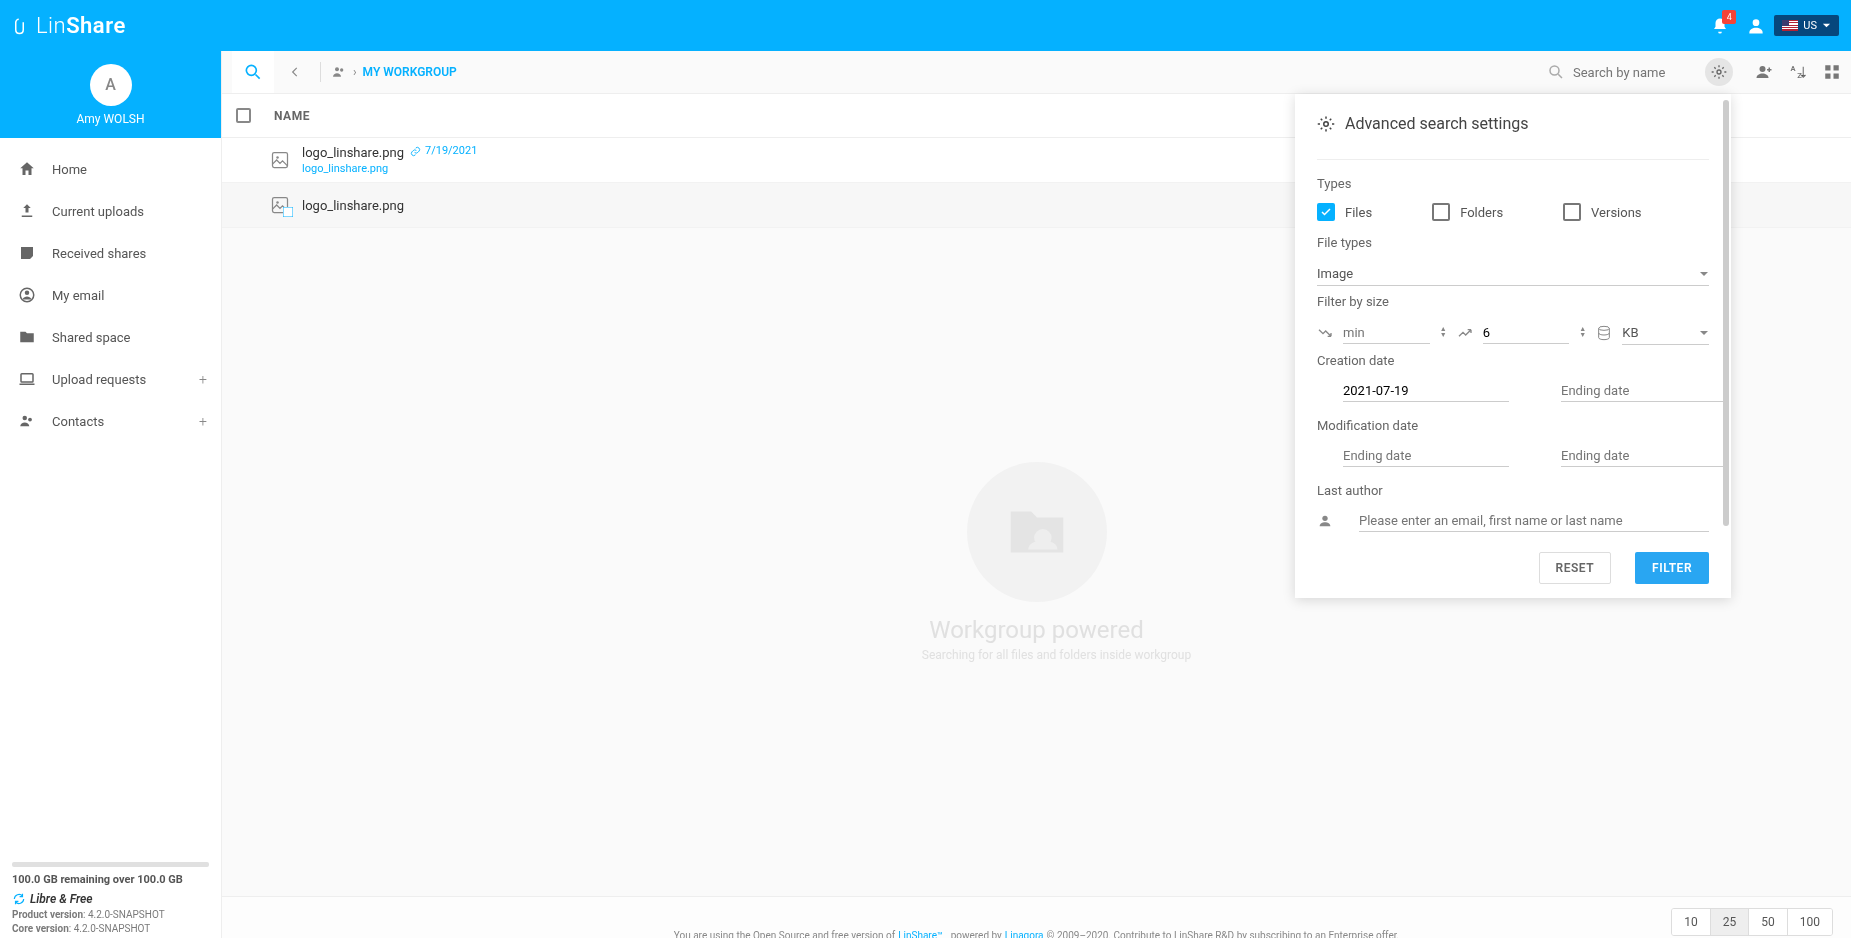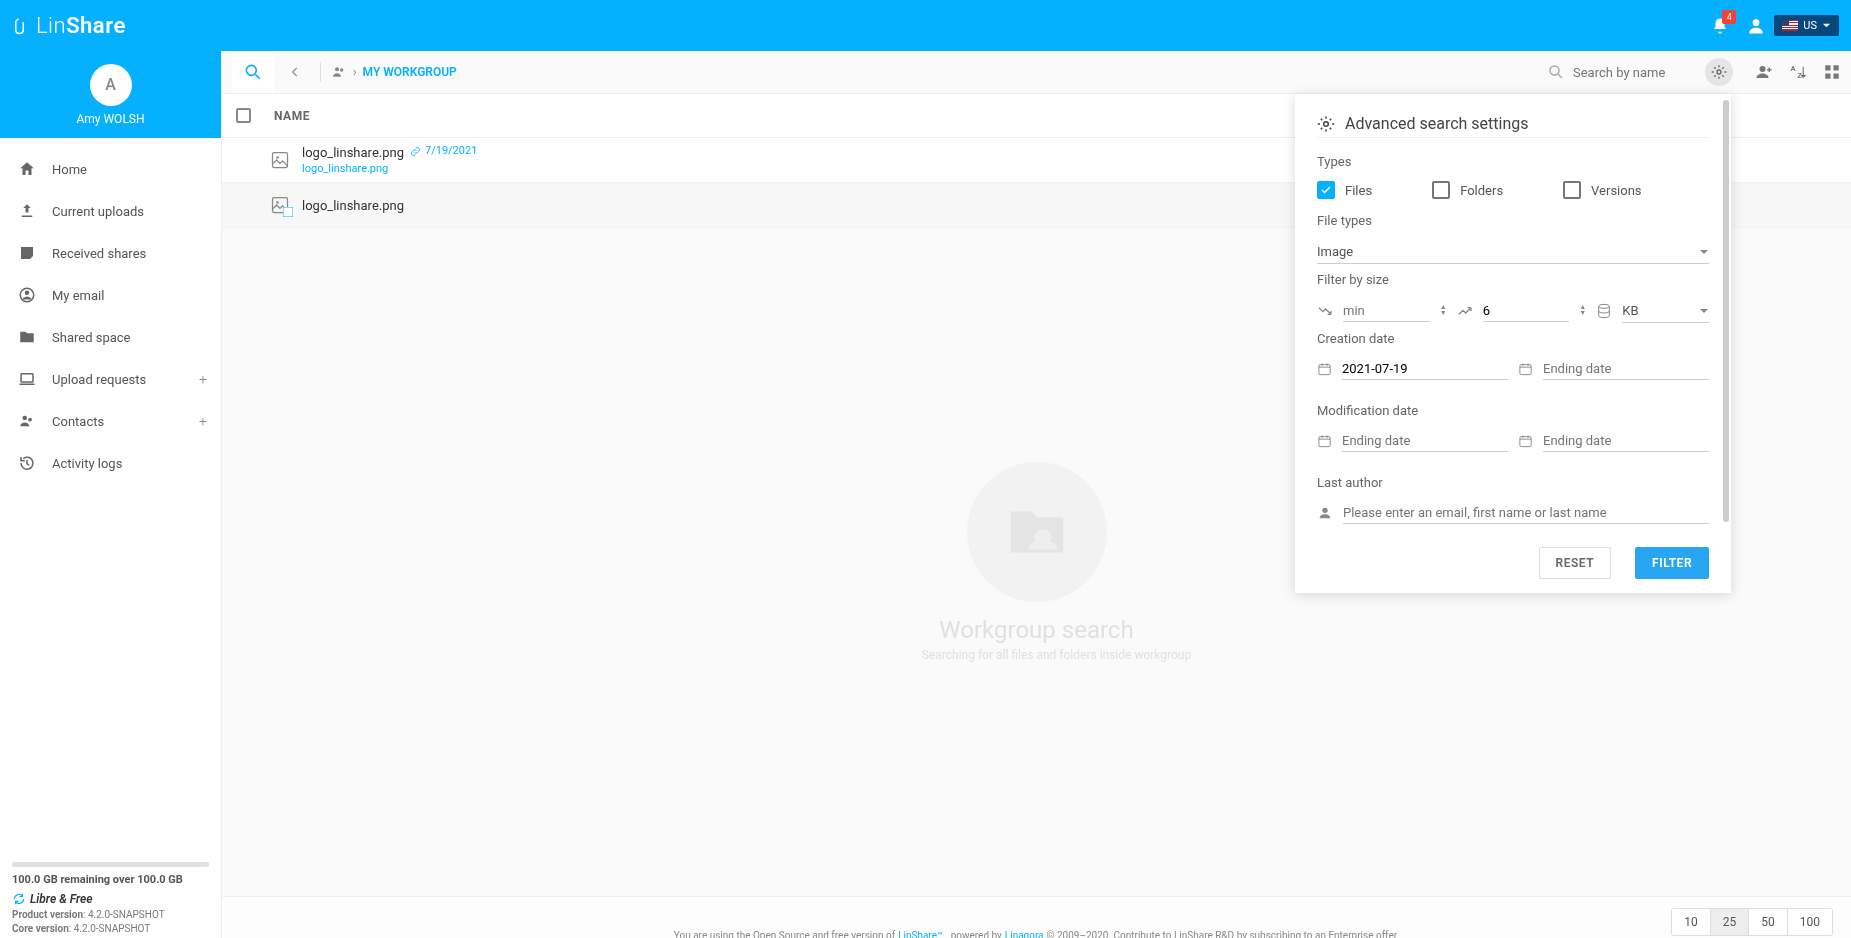--- a/index.html
+++ b/index.html
@@ -66,32 +66,32 @@
   .pg-group { display: flex; border: 1px solid #ddd; border-radius: 3px; overflow: hidden; }
   .pg-item { padding: 6px 12px; font-size: 12px; color: #555; border-left: 1px solid #ddd; cursor: pointer; background: #fff; }
   .pg-item:first-child { border-left: none; }
   .pg-item.active { background: #eee; }
 
   .bottom-footer { position: absolute; bottom: 0; left: 0; right: 0; height: 22px; font-size: 10px; color: #888; display: flex; align-items: center; justify-content: center; gap: 3px; pointer-events: none; }
   .bottom-footer a { color: #05b1ff; }
 
   
   .adv-panel { position: absolute; top: 43px; right: 120px; width: 436px; background: #fff; box-shadow: 0 2px 12px rgba(0,0,0,0.15); z-index: 50; padding: 20px 22px 14px; font-size: 13px; color: #555; }
-  .adv-header { display: flex; align-items: center; gap: 10px; padding-bottom: 4px; border-bottom: 1px solid #eee; margin-bottom: 16px; }
+  .adv-header { display: flex; align-items: center; gap: 10px; padding-bottom: 26px; border-bottom: 1px solid #eee; margin-bottom: 16px; }
   .adv-header h3 { font-size: 16px; font-weight: 400; color: #444; }
   .adv-section-title { font-size: 13px; color: #666; margin-bottom: 12px; margin-top: 8px; }
   .adv-row-checks { display: flex; gap: 60px; margin-bottom: 14px; }
   .adv-check { display: flex; align-items: center; gap: 10px; font-size: 13px; }
   .cb-box { width: 18px; height: 18px; border: 2px solid #777; border-radius: 2px; display: flex; align-items: center; justify-content: center; }
   .cb-box.checked { background: #05b1ff; border-color: #05b1ff; color: #fff; }
   .adv-select { width: 100%; border: none; border-bottom: 1px solid #ccc; padding: 4px 0; background: transparent; outline: none; font-size: 13px; color: #555; display: flex; justify-content: space-between; align-items: center; cursor: pointer; }
   .size-row { display: flex; align-items: center; gap: 10px; margin-top: 6px; margin-bottom: 8px; }
   .size-input { flex: 1; border: none; border-bottom: 1px solid #ccc; padding: 3px 0; outline: none; font-size: 13px; width: 80px; }
   .num-spinner { display:flex; flex-direction:column; font-size: 7px; color:#888; line-height:0.8; }
-  .date-row { display: flex; align-items: center; gap: 10px; margin-top: 4px; margin-bottom: 23px; }
+  .date-row { display: flex; align-items: center; gap: 26px; margin-top: 4px; margin-bottom: 16px; }
   .date-input { flex: 1; border: none; border-bottom: 1px solid #ccc; padding: 3px 0; outline: none; font-size: 13px; }
   .adv-actions { display: flex; justify-content: flex-end; gap: 24px; margin-top: 20px; }
   .btn { padding: 8px 16px; font-size: 12px; font-weight: 600; letter-spacing: 0.5px; border-radius: 2px; cursor: pointer; border: 1px solid transparent; }
   .btn-reset { background: #fff; border: 1px solid #ddd; color: #666; }
   .btn-primary { background: #29a6f2; color: #fff; }
   .panel-scrollbar { position: absolute; right: 2px; top: 6px; width: 6px; height: 94%; background: transparent; }
   .panel-scrollbar::before { content:''; position:absolute; right:0; top:0; width:6px; height:90%; background:#ccc; border-radius:3px; }
 
   svg { display: block; }
   .sm-ico { width:16px; height:16px; color:#888; }
@@ -191,28 +191,20 @@
       <div class="nav-item">
         <span class="nav-item-icon">
             <svg width="18" height="18" viewBox="0 0 24 24">
               <circle cx="9" cy="8" r="3" fill="currentColor"></circle>
               <circle cx="16" cy="10" r="2.5" fill="currentColor"></circle>
               <path fill="currentColor" d="M3 19c0-3 3-5 6-5s6 2 6 5"></path>
             </svg>
           </span>
         <span>Contacts</span>
         <span class="nav-item-add">+</span>
-      </div>
-      <div class="nav-item">
-        <span class="nav-item-icon">
-            <svg width="18" height="18" viewBox="0 0 24 24">
-              <path fill="none" stroke="currentColor" stroke-width="2" d="M4 12a8 8 0 1 0 3-6M4 4v5h5M12 8v5l3 2"></path>
-            </svg>
-          </span>
-        <span>Activity logs</span>
       </div>
     </div>
     <div class="sidebar-footer">
       <div class="quota-bar"></div>
       <div class="quota-text">100.0 GB remaining over 100.0 GB</div>
       <div class="libre-row">
         <svg width="14" height="14" viewBox="0 0 24 24">
             <path fill="none" stroke="currentColor" stroke-width="2" d="M4 12a8 8 0 0 1 14-5M20 12a8 8 0 0 1-14 5M18 3v5h-5M6 21v-5h5"></path>
           </svg>
         <span>Libre &amp; Free</span>
@@ -321,21 +313,21 @@
     </div>
 
     <div class="empty-state">
       <div class="empty-icon">
         <svg width="70" height="70" viewBox="0 0 24 24">
             <path fill="#e4e4e4" d="M3 5h7l2 2h9v12H3z"></path>
             <circle cx="14" cy="14" r="3" fill="#eee"></circle>
             <path fill="#eee" d="M9 18c0-2 2-3 5-3s5 1 5 3"></path>
           </svg>
       </div>
-      <div class="empty-title">Workgroup search</div>
+      <div class="empty-title">Workgroup powered</div>
       <div class="empty-sub">Searching for all files and folders inside workgroup</div>
     </div>
 
     <div class="pagination-bar">
       <div class="pg-group">
         <div class="pg-item">10</div>
         <div class="pg-item active">25</div>
         <div class="pg-item">50</div>
         <div class="pg-item">100</div>
       </div>

